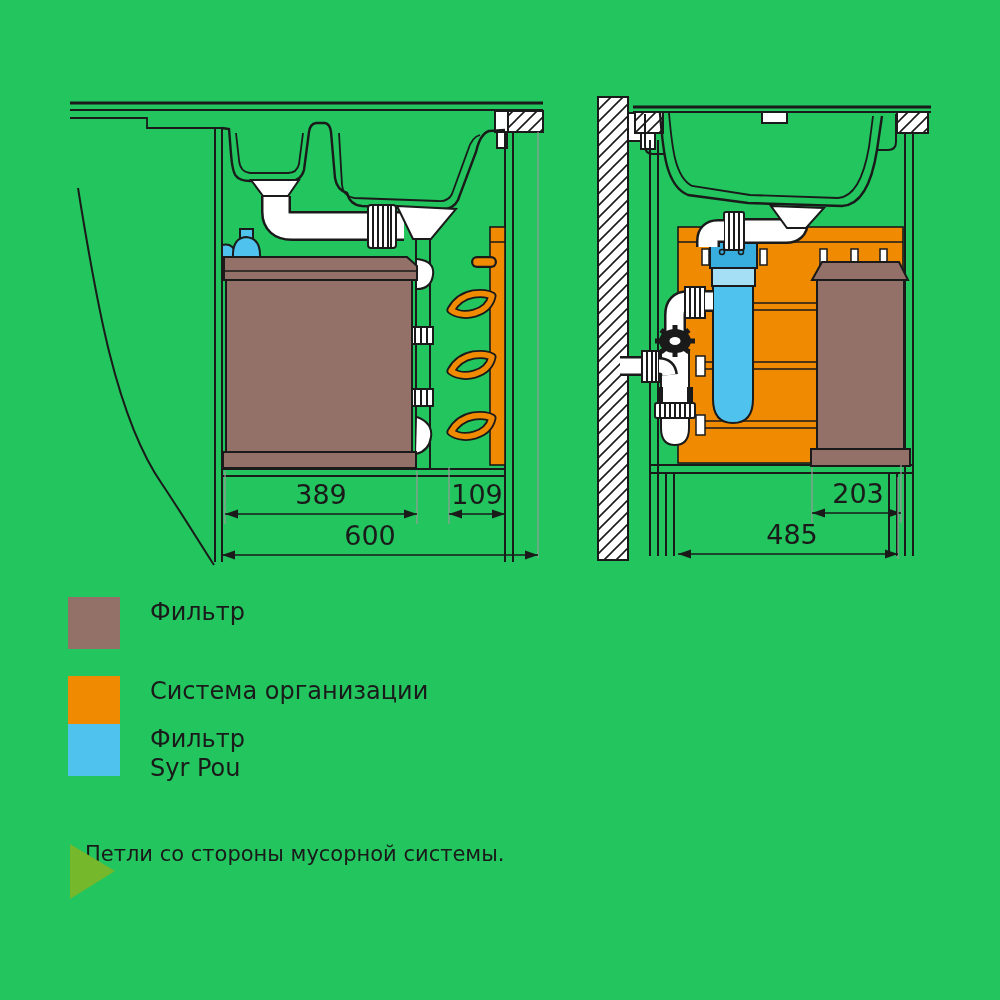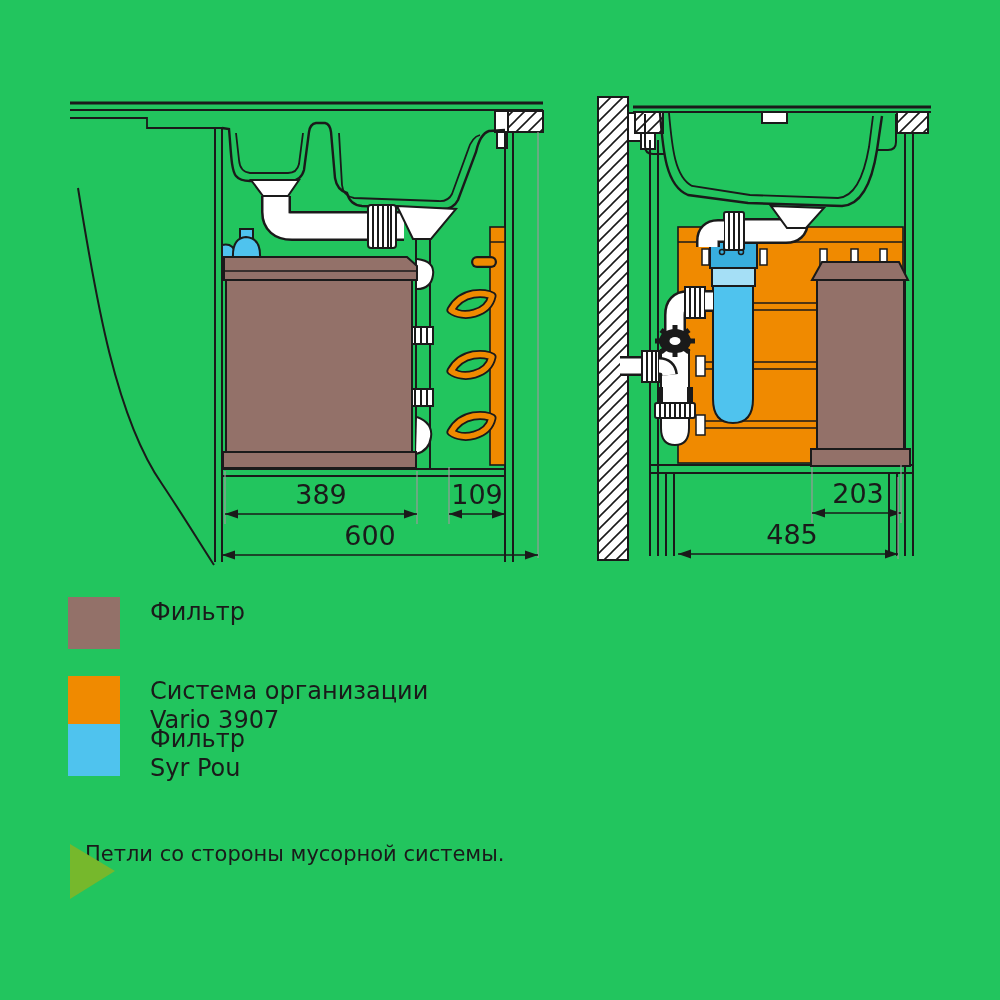--- a/index.html
+++ b/index.html
@@ -276,21 +276,20 @@
   <div class="legend-row" style="top:597px">
     <div class="legend-swatch" style="background:var(--brown)"></div>
     <div class="legend-text">
       <div>Фильтр</div>
     </div>
   </div>
   <div class="legend-row" style="top:676px">
     <div class="legend-swatch" style="background:var(--orange)"></div>
     <div class="legend-text">
       <div>Система организации</div>
-      <div>Vario 3907</div>
     </div>
   </div>
   <div class="legend-row" style="top:724px">
     <div class="legend-swatch" style="background:var(--blue)"></div>
     <div class="legend-text">
       <div>Фильтр</div>
       <div>Syr Pou</div>
     </div>
   </div>
 </div>

